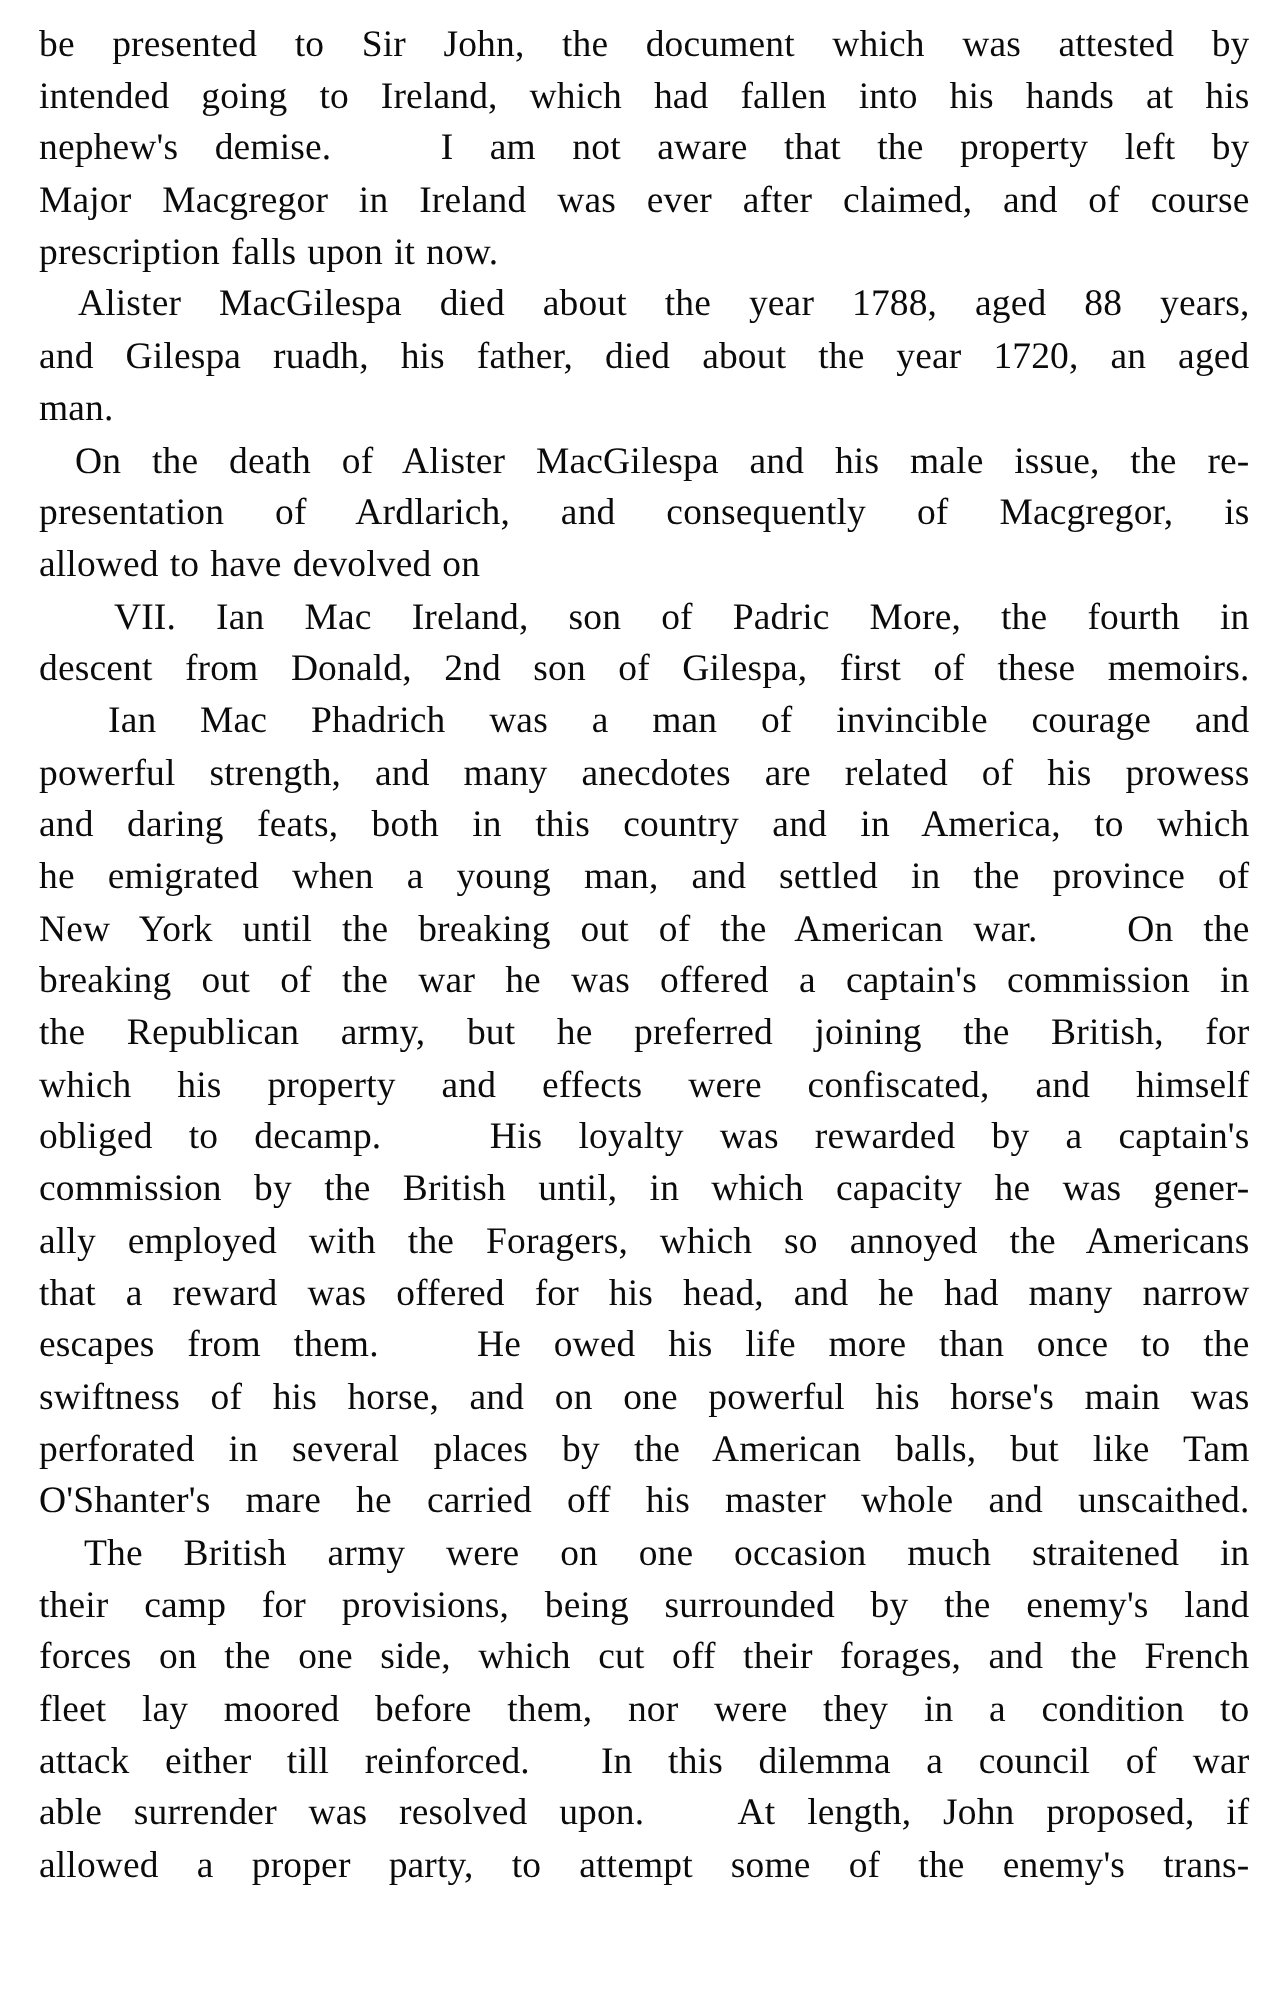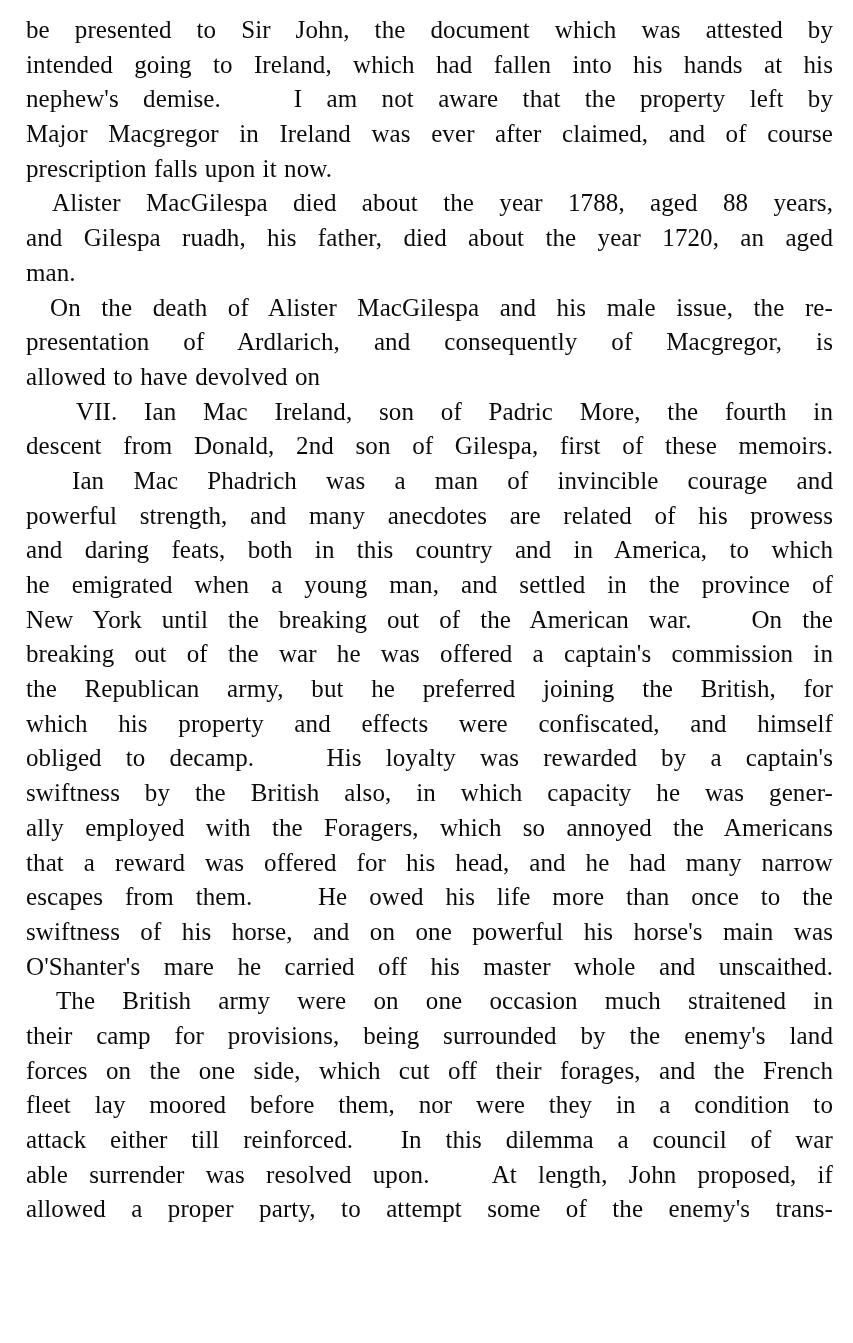--- a/index.html
+++ b/index.html
@@ -72,25 +72,26 @@
       <div class="paragraph">
         <div class="line j" style="padding-left: 46px;">Ian Mac Phadrich was a man of invincible courage and</div>
         <div class="line j">powerful strength, and many anecdotes are related of his prowess</div>
         <div class="line j">and daring feats, both in this country and in America, to which</div>
         <div class="line j">he emigrated when a young man, and settled in the province of</div>
         <div class="line j">New York until the breaking out of the American war.&nbsp;&nbsp; On the</div>
         <div class="line j">breaking out of the war he was offered a captain's commission in</div>
         <div class="line j">the Republican army, but he preferred joining the British, for</div>
         <div class="line j">which his property and effects were confiscated, and himself</div>
         <div class="line j">obliged to decamp.&nbsp;&nbsp; His loyalty was rewarded by a captain's</div>
-        <div class="line j">swiftness by the British also, in which capacity he was gener-</div>
+        <div class="line j">commission by the British until, in which capacity he was gener-</div>
         <div class="line j">ally employed with the Foragers, which so annoyed the Americans</div>
         <div class="line j">that a reward was offered for his head, and he had many narrow</div>
         <div class="line j">escapes from them.&nbsp;&nbsp; He owed his life more than once to the</div>
         <div class="line j">swiftness of his horse, and on one powerful his horse's main was</div>
+        <div class="line j">perforated in several places by the American balls, but like Tam</div>
         <div class="line j">O'Shanter's mare he carried off his master whole and unscaithed.</div>
       </div>
       <div class="paragraph">
         <div class="line j" style="padding-left: 30px;">The British army were on one occasion much straitened in</div>
         <div class="line j">their camp for provisions, being surrounded by the enemy's land</div>
         <div class="line j">forces on the one side, which cut off their forages, and the French</div>
         <div class="line j">fleet lay moored before them, nor were they in a condition to</div>
         <div class="line j">attack either till reinforced.&nbsp; In this dilemma a council of war</div>
         <div class="line j">able surrender was resolved upon.&nbsp;&nbsp; At length, John proposed, if</div>
         <div class="line j">allowed a proper party, to attempt some of the enemy's trans-</div>

